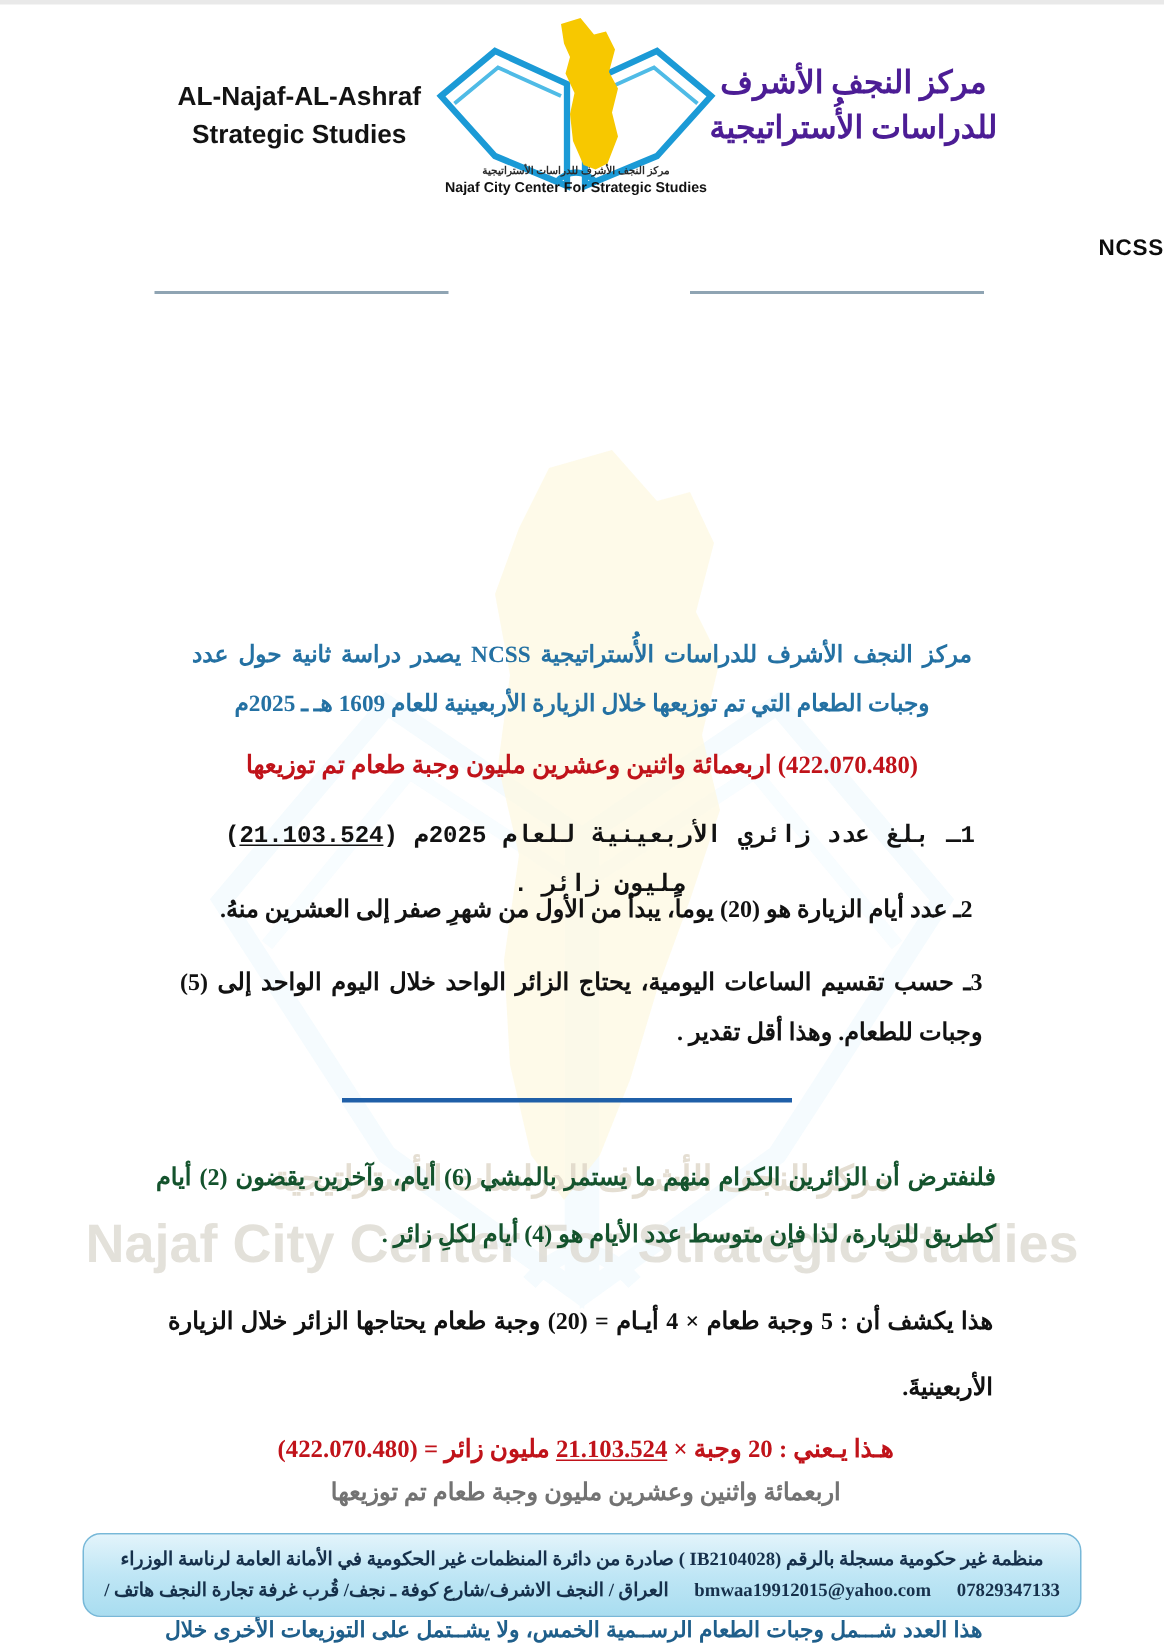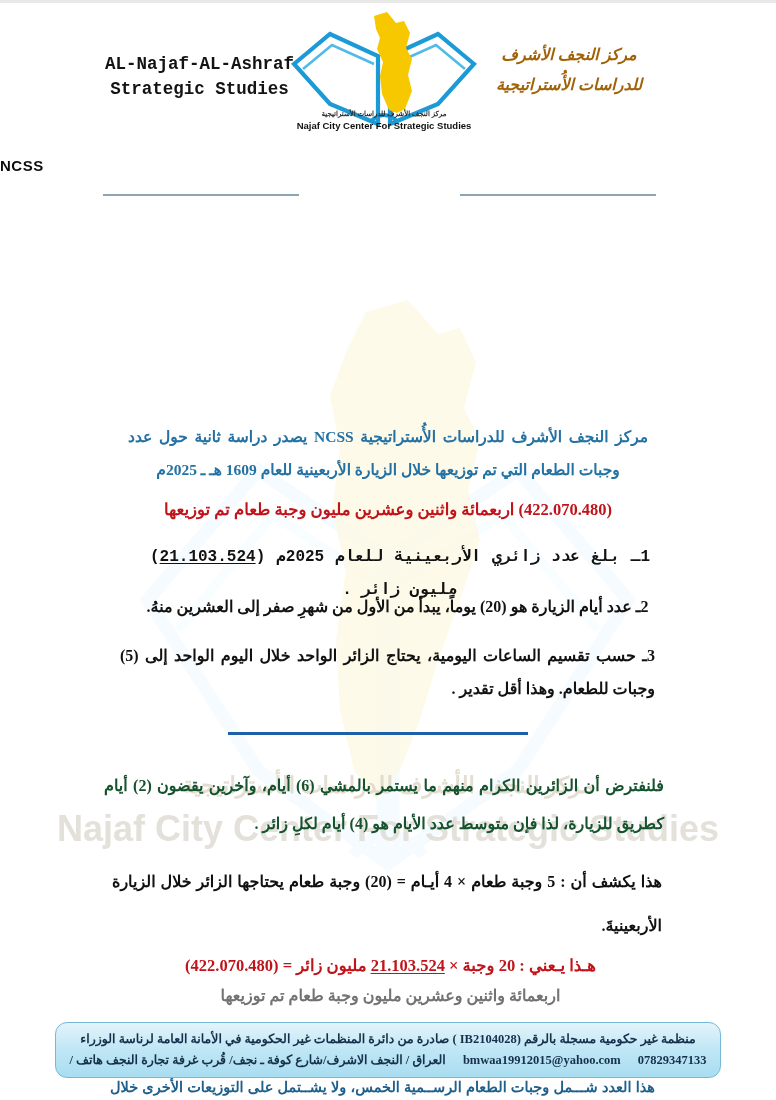--- a/index.html
+++ b/index.html
@@ -76,39 +76,38 @@
     z-index: 3;
     height: 175px;
   }
   .hdr-en {
     position: absolute;
     left: 92px;
     top: 52px;
     width: 215px;
     direction: ltr;
     text-align: center;
-    font-family: Liberation Mono, monospace;
+    font-family: Liberation Sans, sans-serif;
     font-weight: bold;
     font-size: 17.5px;
     line-height: 25px;
     color: #131313;
   }
   .hdr-en .ln2 { letter-spacing: .5px; }
   .hdr-ar {
     position: absolute;
     right: 92px;
     top: 40px;
     width: 230px;
     text-align: center;
     font-family: "Liberation Serif", serif;
     font-weight: bold;
-    font-size: 16px;
+    font-size: 21px;
     line-height: 30px;
-    color: #a16207;
-    font-style: italic;
+    color: #4c1d95;
   }
   .logo-wrap {
     position: absolute;
     left: 286px;
     top: 12px;
     width: 196px;
     height: 130px;
   }
   .logo-cap-ar {
     position: absolute;
@@ -132,21 +131,21 @@
     font-family: "Liberation Sans", sans-serif;
     font-size: 9.5px;
     font-weight: bold;
     color: #111;
     white-space: nowrap;
   }
   .ncss {
     position: absolute;
     left: 0; right: 0;
     top: 157px;
-    text-align: left;
+    text-align: right;
     direction: ltr;
     font-family: "Liberation Sans", sans-serif;
     font-weight: bold;
     font-size: 15px;
     color: #0d0d0d;
     letter-spacing: .5px;
   }
   .hdr-rule-left {
     position: absolute;
     left: 103px;

